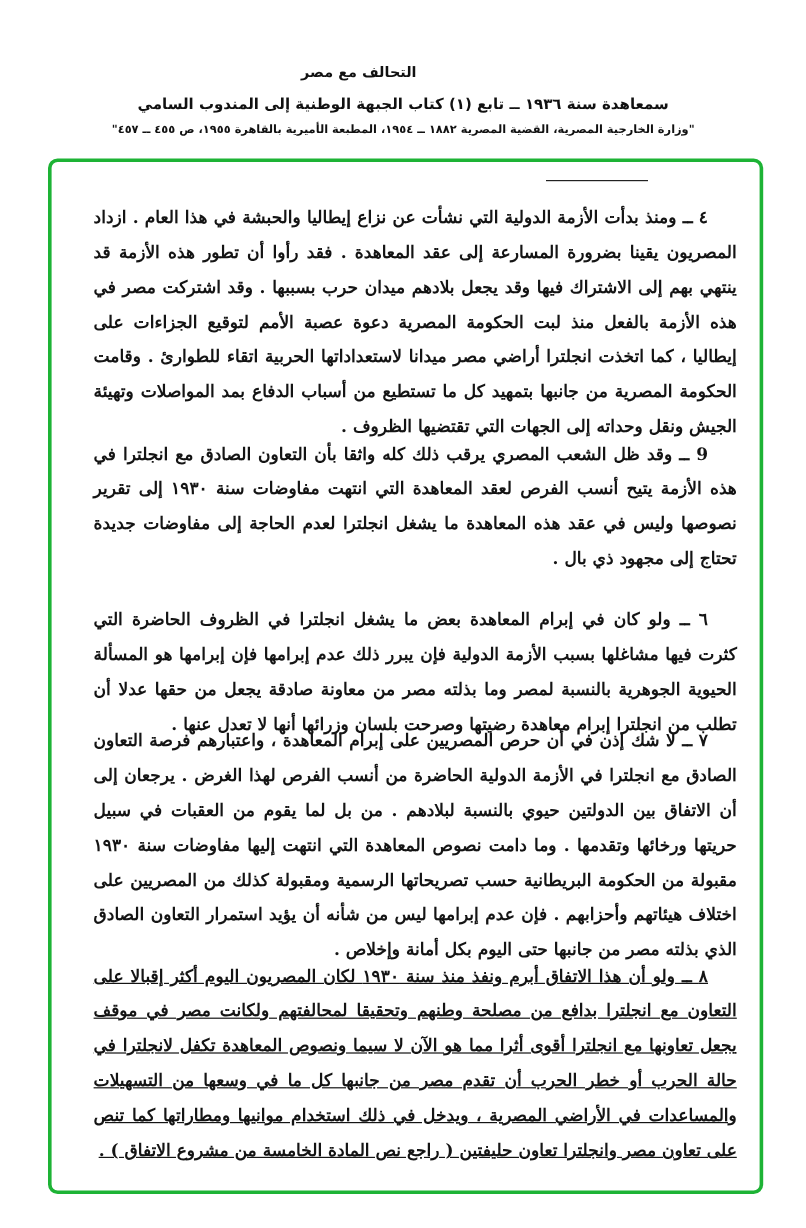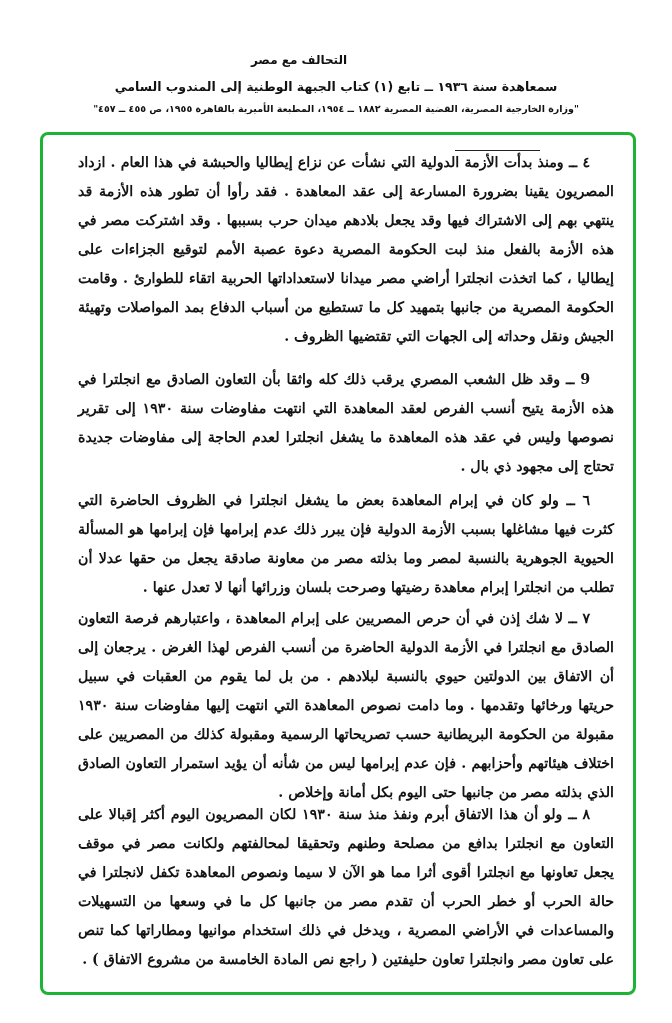--- a/index.html
+++ b/index.html
@@ -78,25 +78,25 @@
       font-family: "DejaVu Serif", serif;
       font-size: 14.2px;
       line-height: 29px;
       font-weight: bold;
       color: #141414;
     }
     .para {
       margin: 0;
       text-indent: 24px;
     }
-    #p4 { top: 148px; }
+    #p4 { top: 168px; }
     #p5 { top: 365px; }
-    #p6 { top: 486px; }
+    #p6 { top: 503px; }
     #p7 { top: 604px; }
-    #p8 { top: 800px; }
+    #p8 { top: 800px; text-decoration: underline; }
   </style>
 </head>
 <body>
 
 <div class="header">
   <div class="title">التحالف مع مصر</div>
   <div class="subtitle">سمعاهدة سنة ١٩٣٦ ــ تابع (١) كتاب الجبهة الوطنية إلى المندوب السامي</div>
   <div class="source">"وزارة الخارجية المصرية، القضية المصرية ١٨٨٢ ــ ١٩٥٤، المطبعة الأميرية بالقاهرة ١٩٥٥، ص ٤٥٥ ــ ٤٥٧"</div>
 </div>
 

